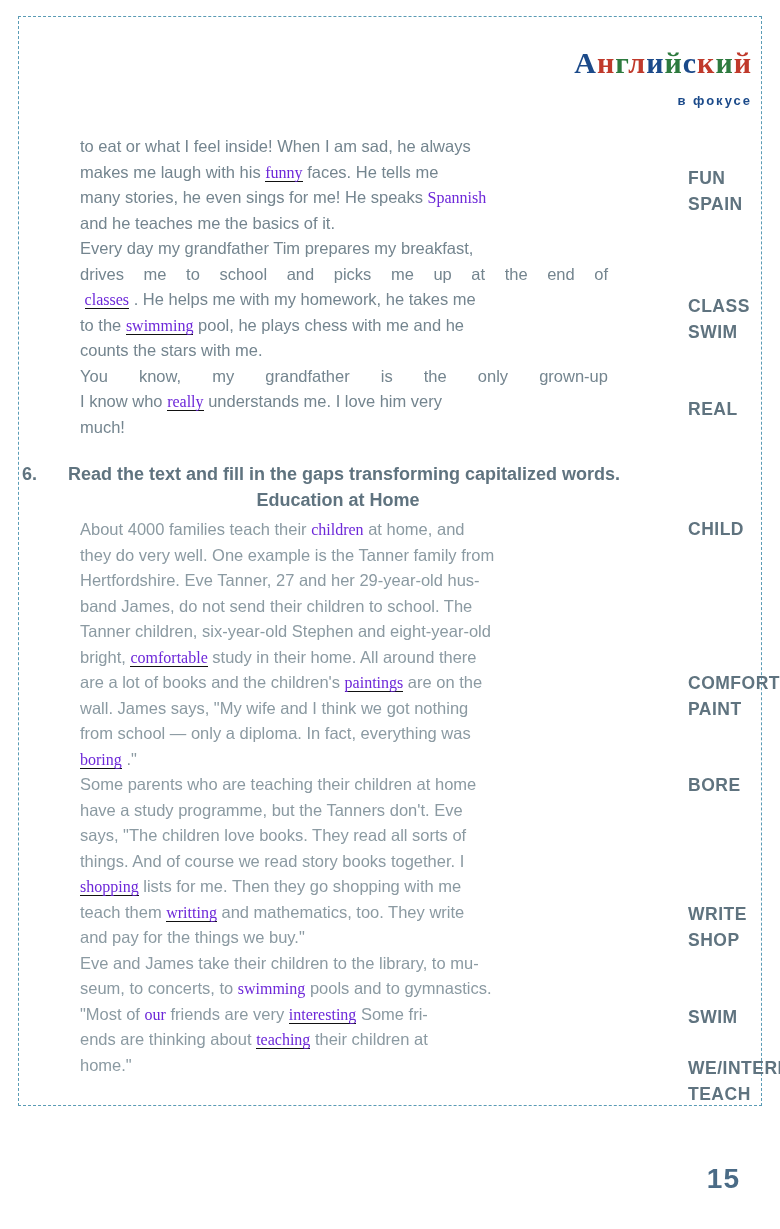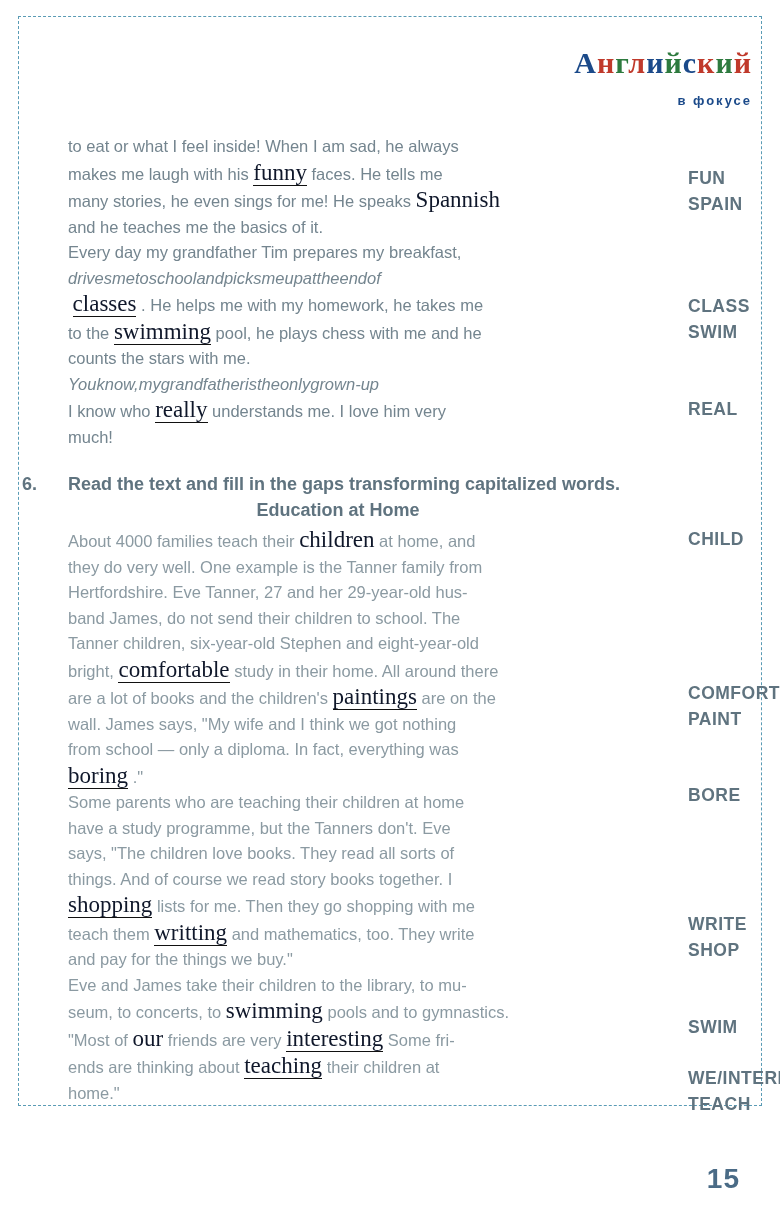--- a/index.html
+++ b/index.html
@@ -66,31 +66,31 @@
   .para {
     position: relative;
     font-size: 16.5px;
     line-height: 25.5px;
     color: #74858f;
     text-align: justify;
     width: 540px;
   }
   .para.faded { color: #8b9aa2; }
 
-  .line { display: block; white-space: nowrap; }
+  .line { display: block; white-space: nowrap; margin-left: 12px; }
   .line.just {
     display: flex;
-    font-style: italic;
+    justify-content: space-between;
   }
 
   
   .hw {
     font-family: "Liberation Serif", serif;
-    color: #0f172a;
-    font-size: 23px;
+    color: #6d28d9;
+    font-size: 16px;
     white-space: nowrap;
   }
   .hw.u { border-bottom: 1px solid #111; }
 
   
   .cues {
     position: absolute;
     left: 620px;
     top: 0;
     width: 170px;

